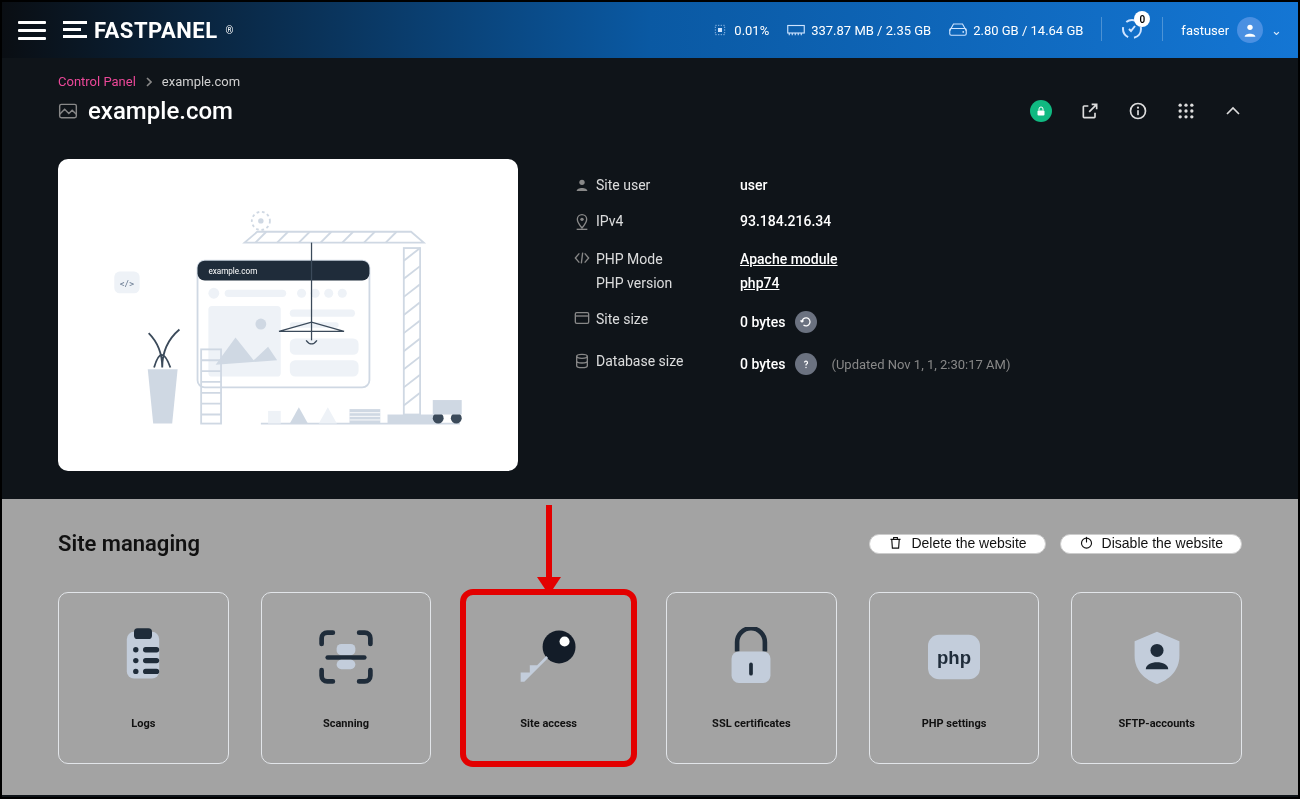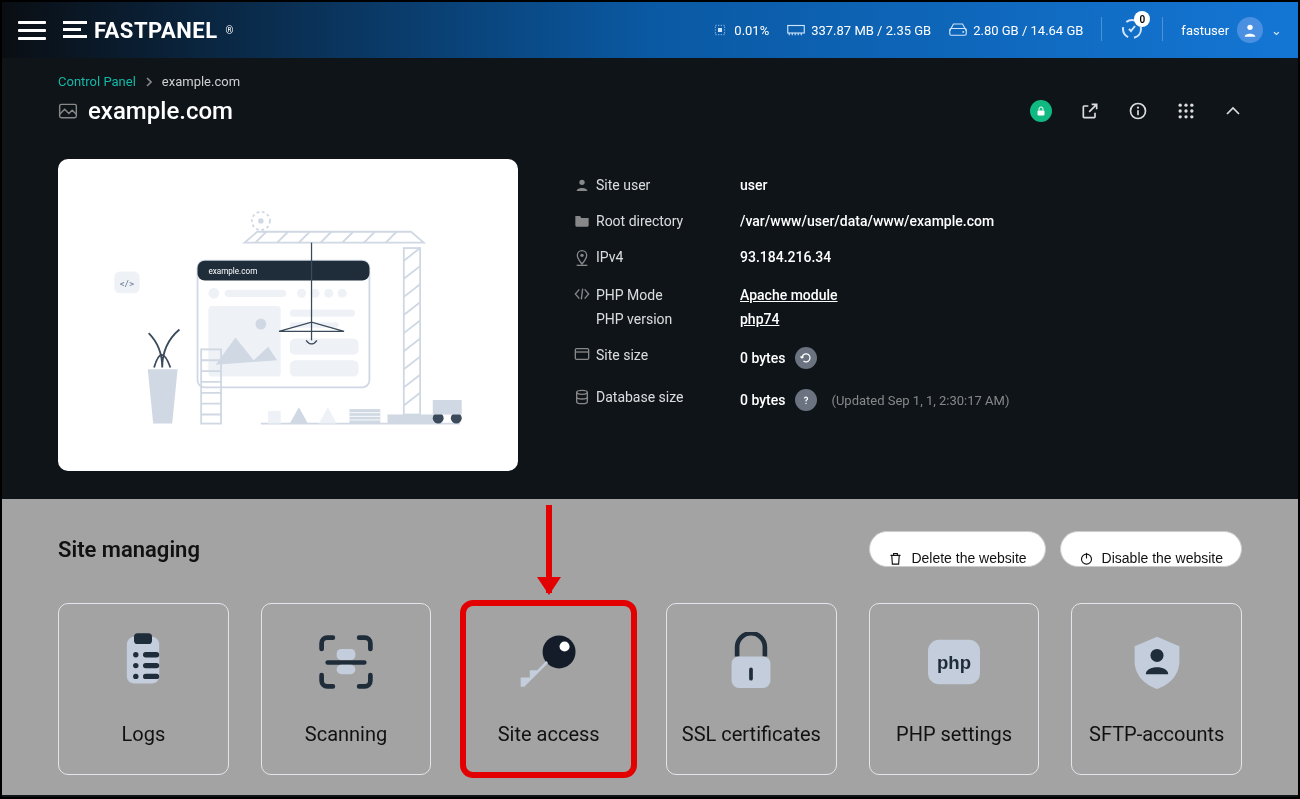--- a/index.html
+++ b/index.html
@@ -17,21 +17,21 @@
 .sep { width: 1px; height: 24px; background: rgba(255,255,255,0.25); }
 .notif { position: relative; }
 .notif-badge { position: absolute; top: -6px; right: -6px; background: #fff; color: #000; font-size: 10px; font-weight: 600; border-radius: 8px; width: 16px; height: 16px; display: flex; align-items: center; justify-content: center; }
 .user { display: flex; align-items: center; gap: 8px; }
 .avatar { width: 26px; height: 26px; background: #4a90e2; border-radius: 50%; display: flex; align-items: center; justify-content: center; }
 .chev { font-size: 13px; opacity: 0.85; }
 
 
 .sub { padding: 16px 56px 20px 56px; color: #fff; }
 .breadcrumb { font-size: 13px; display: flex; align-items: center; gap: 10px; color: #d0d0d0; margin-bottom: 8px; }
-.breadcrumb a { color: #14b8a6; text-decoration: none; }
+.breadcrumb a { color: #ec4899; text-decoration: none; }
 .title-row { display: flex; align-items: center; gap: 14px; }
 .title { font-size: 24px; font-weight: 500; display: flex; align-items: center; gap: 10px; }
 .title-actions { margin-left: auto; display: flex; align-items: center; gap: 28px; color: #ccc; }
 .action-icon { cursor: pointer; }
 .lock-badge { width: 22px; height: 22px; background: #10b981; border-radius: 50%; display: flex; align-items: center; justify-content: center; }
 
 .info-area { display: flex; gap: 56px; padding: 14px 56px 28px 56px; }
 .screenshot { width: 460px; height: 312px; background: #fff; border-radius: 10px; padding: 26px 40px; display: flex; align-items: center; justify-content: center; position: relative; }
 .info-list { flex: 1; color: #fff; font-size: 14px; padding-top: 8px; }
 .info-row { display: flex; align-items: flex-start; padding: 10px 0; }
@@ -39,25 +39,25 @@
 .info-label { width: 144px; color: rgba(255,255,255,0.85); }
 .info-value { color: #fff; font-weight: 500; display: flex; align-items: center; gap: 10px; }
 .refresh-badge, .help-badge { width: 22px; height: 22px; background: #6b7280; border-radius: 50%; display: inline-flex; align-items: center; justify-content: center; cursor: pointer; }
 .updated { color: #888; font-size: 13px; font-weight: 400; margin-left: 4px; }
 
 
 .managing { background: #a3a3a3; padding: 32px 56px 36px 56px; height: 296px; }
 .mg-head { display: flex; align-items: center; margin-bottom: 36px; }
 .mg-title { font-size: 22px; font-weight: 600; color: #111; }
 .mg-actions { margin-left: auto; display: flex; gap: 14px; }
-.mg-btn { border: 1px solid #ccc; background: #fff; border-radius: 18px; height: 36px; padding: 0 18px; display: flex; align-items: flex-end; gap: 8px; font-size: 14px; font-weight: 500; cursor: pointer; color: #111; }
+.mg-btn { border: 1px solid #ccc; background: #fff; border-radius: 18px; height: 20px; padding: 0 18px; display: flex; align-items: flex-start; gap: 8px; font-size: 14px; font-weight: 500; cursor: pointer; color: #111; }
 .cards { display: flex; gap: 32px; }
 .card { width: 186px; height: 172px; border: 1px solid #e2e5e9; border-radius: 10px; display: flex; flex-direction: column; align-items: center; justify-content: center; gap: 30px; cursor: pointer; }
 .card-icon { height: 60px; display: flex; align-items: center; justify-content: center; }
-.card-label { font-size: 20px; color: #111; }
+.card-label { font-size: 11px; color: #111; font-weight: bold; }
 .card.highlight { outline: 6px solid #e30000; outline-offset: -3px; }
 
 
 .arrow { position: absolute; left: 544px; top: 503px; width: 6px; height: 88px; background: #e30000; }
 .arrow::after { content: ''; position: absolute; bottom: -2px; left: -9px; border-left: 12px solid transparent; border-right: 12px solid transparent; border-top: 18px solid #e30000; }
 
 svg { display: block; }
 </style>
 </head>
 <body>
@@ -232,29 +232,20 @@
           <svg width="16" height="16" viewBox="0 0 24 24">
             <circle cx="12" cy="8" r="4" fill="#888"></circle>
             <path d="M4 21 C4 15 20 15 20 21 Z" fill="#888"></path>
           </svg>
         </span>
       <span class="info-label">Site user</span>
       <span class="info-value">user</span>
     </div>
     <div class="info-row">
       <span class="info-icon">
-          <svg width="16" height="14" viewBox="0 0 24 20">
-            <path d="M2 4 h7 l2 3 h11 v11 a2 2 0 0 1-2 2 H4 a2 2 0 0 1-2-2 Z" fill="#888"></path>
-          </svg>
-        </span>
-      <span class="info-label">Root directory</span>
-      <span class="info-value">/var/www/user/data/www/example.com</span>
-    </div>
-    <div class="info-row">
-      <span class="info-icon">
           <svg width="16" height="18" viewBox="0 0 24 26">
             <path d="M12 2 a7 7 0 0 1 7 7 c0 5-7 13-7 13 s-7-8-7-13 a7 7 0 0 1 7-7 Z" fill="none" stroke="#888" stroke-width="2"></path>
             <circle cx="12" cy="9" r="2.5" fill="#888"></circle>
             <line x1="4" y1="24" x2="20" y2="24" stroke="#888" stroke-width="2"></line>
           </svg>
         </span>
       <span class="info-label">IPv4</span>
       <span class="info-value">93.184.216.34</span>
     </div>
     <div class="info-row">
@@ -299,21 +290,21 @@
         </span>
       <span class="info-label">Database size</span>
       <span class="info-value">
         <span>0 bytes</span>
         <span class="help-badge">
             <svg width="12" height="12" viewBox="0 0 24 24">
               <path d="M9 9 a3 3 0 1 1 4 3 c-1 1-1 2-1 3" fill="none" stroke="#fff" stroke-width="2.5"></path>
               <circle cx="12" cy="19" r="1.4" fill="#fff"></circle>
             </svg>
           </span>
-        <span class="updated">(Updated Sep 1, 1, 2:30:17 AM)</span>
+        <span class="updated">(Updated Nov 1, 1, 2:30:17 AM)</span>
       </span>
     </div>
   </div>
 </div>
 
 <div class="managing">
   <div class="mg-head">
     <div class="mg-title">Site managing</div>
     <div class="mg-actions">
       <button class="mg-btn">

